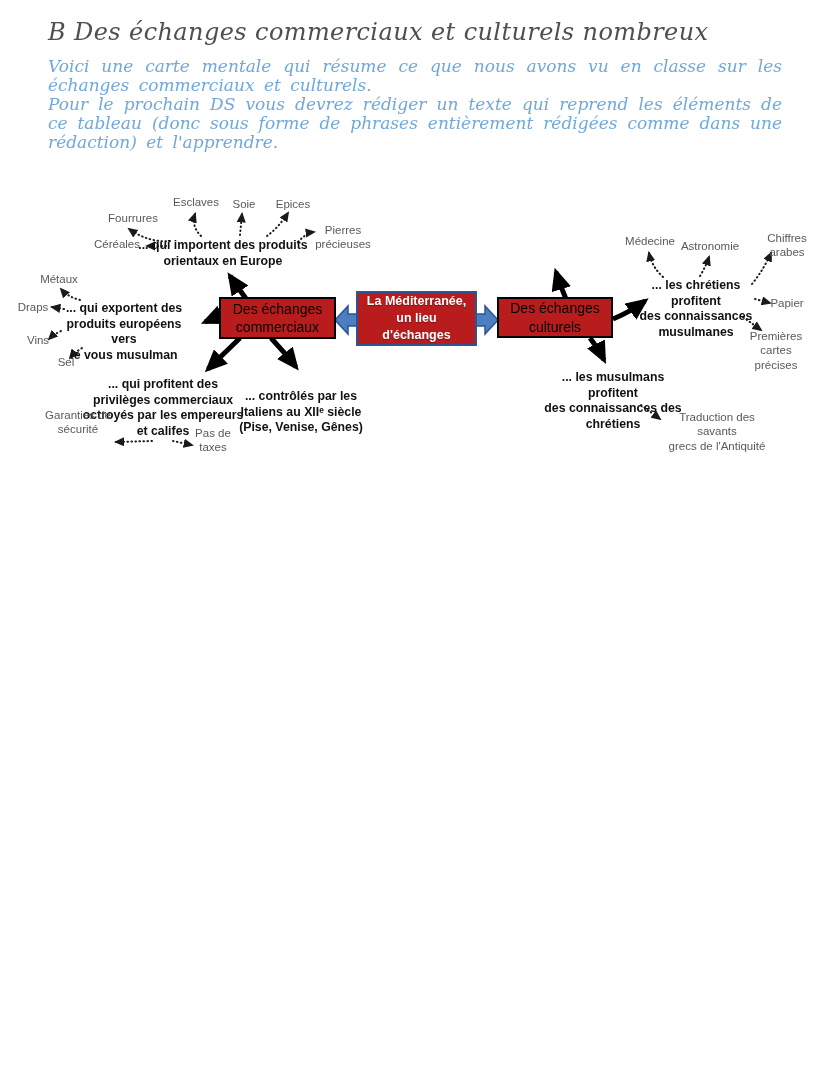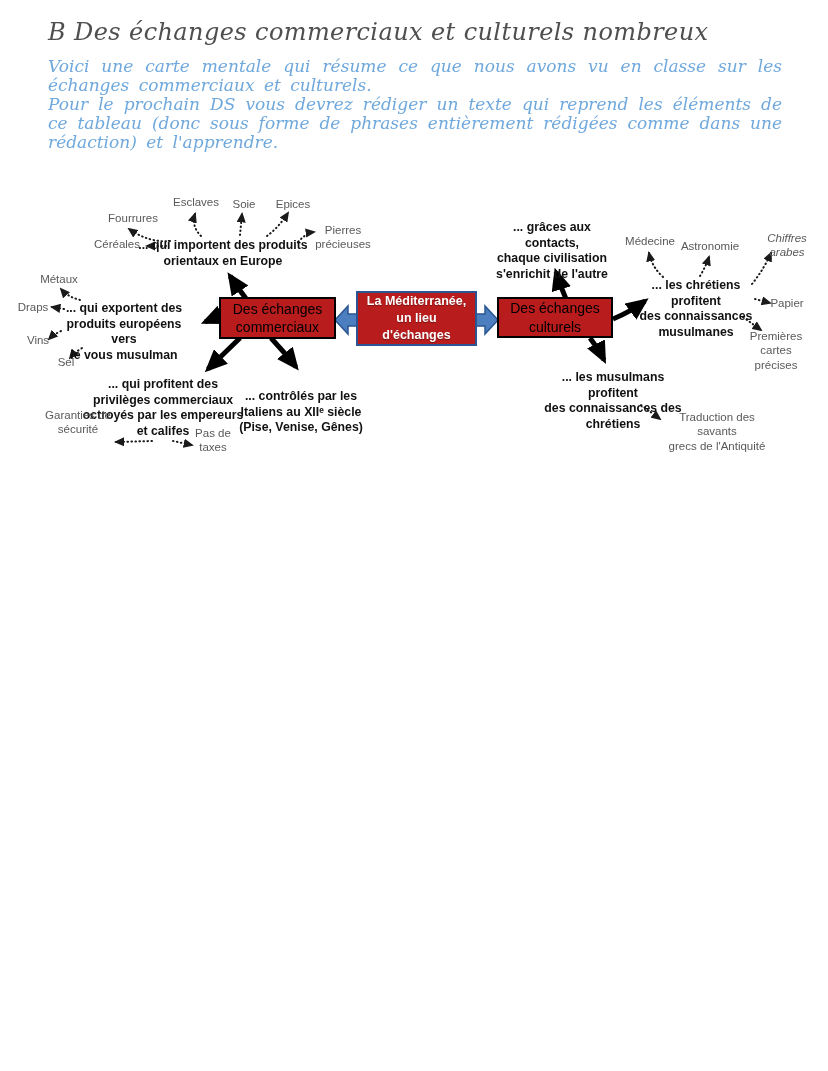--- a/index.html
+++ b/index.html
@@ -122,23 +122,20 @@
     <div class="branch" style="left:124px;top:301px;width:140px;">... qui exportent des
 produits européens vers
 le vous musulman</div>
     <div class="branch" style="left:163px;top:377px;width:170px;">... qui profitent des
 privilèges commerciaux
 octroyés par les empereurs
 et califes</div>
     <div class="branch" style="left:301px;top:389px;width:130px;">... contrôlés par les
 Italiens au XIIᵉ siècle
 (Pise, Venise, Gênes)</div>
-    <div class="branch" style="left:552px;top:220px;width:130px;">... grâces aux contacts,
-chaque civilisation
-s'enrichit de l'autre</div>
     <div class="branch" style="left:696px;top:278px;width:135px;">... les chrétiens profitent
 des connaissances
 musulmanes</div>
     <div class="branch" style="left:613px;top:370px;width:145px;">... les musulmans profitent
 des connaissances des
 chrétiens</div>
 
     <div class="leaf" style="left:196px;top:195px;">Esclaves</div>
     <div class="leaf" style="left:244px;top:197px;">Soie</div>
     <div class="leaf" style="left:293px;top:197px;">Epices</div>
@@ -149,21 +146,21 @@
     <div class="leaf" style="left:59px;top:272px;">Métaux</div>
     <div class="leaf" style="left:33px;top:300px;">Draps</div>
     <div class="leaf" style="left:38px;top:333px;">Vins</div>
     <div class="leaf" style="left:66px;top:355px;">Sel</div>
     <div class="leaf" style="left:78px;top:408px;">Garanties de
 sécurité</div>
     <div class="leaf" style="left:213px;top:426px;">Pas de
 taxes</div>
     <div class="leaf" style="left:650px;top:234px;">Médecine</div>
     <div class="leaf" style="left:710px;top:239px;">Astronomie</div>
-    <div class="leaf" style="left:787px;top:231px;font-style:italic;">Chiffres
+    <div class="leaf" style="left:787px;top:231px;">Chiffres
 arabes</div>
     <div class="leaf" style="left:787px;top:296px;">Papier</div>
     <div class="leaf" style="left:776px;top:329px;">Premières
 cartes précises</div>
     <div class="leaf" style="left:717px;top:410px;">Traduction des savants
 grecs de l'Antiquité</div>
 
   </div>
 </div>
 

